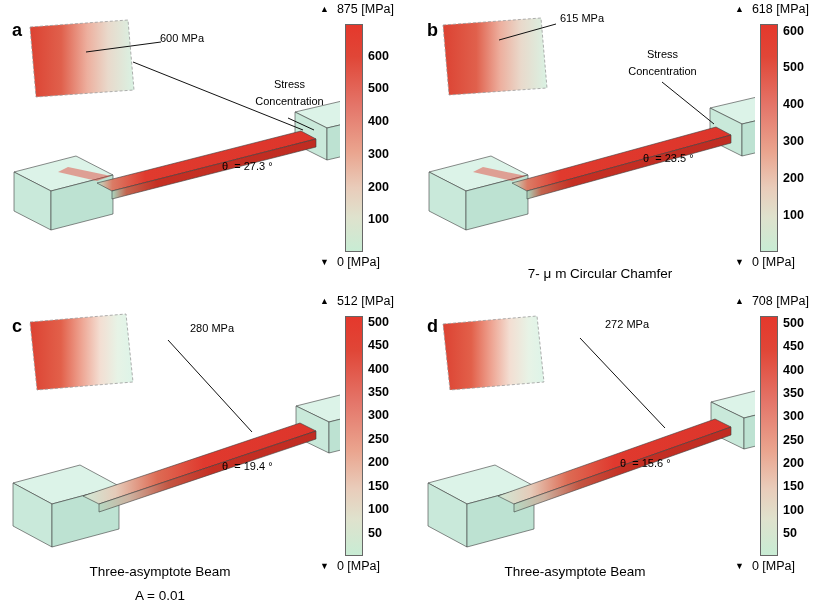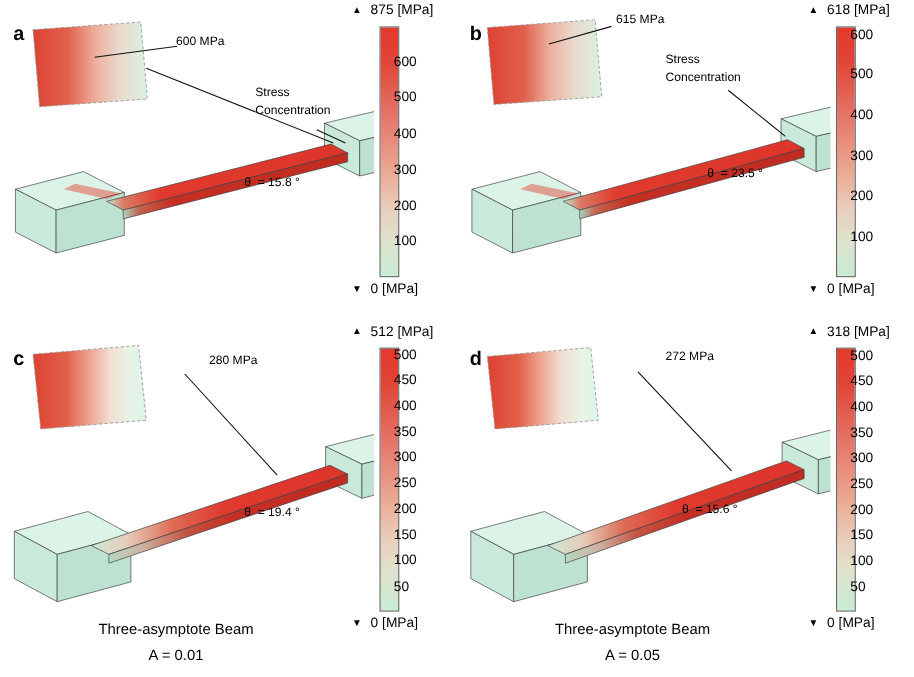--- a/index.html
+++ b/index.html
@@ -3,30 +3,30 @@
 <meta charset="utf-8">
 <style>
   * { margin:0; padding:0; box-sizing:border-box; }
   body { font-family:"Liberation Sans","DejaVu Sans",sans-serif; background:#ffffff; color:#000; }
   .figure { position:relative; width:831px; height:615px; background:#ffffff; overflow:hidden; }
   .panel { position:absolute; }
   .scene { position:absolute; left:0; top:0; }
   .panel-letter { position:absolute; font-weight:bold; font-size:18px; color:#000; }
   .annot { position:absolute; font-size:11px; color:#000; }
   .pre { white-space:pre; }
-  .sc-label { white-space:pre-line; line-height:1.5; }
+  .sc-label { white-space:pre-line; text-align:center; line-height:1.5; }
   .caption { position:absolute; font-size:13.5px; color:#000; text-align:center; }
   .colorbar { position:absolute; font-size:12.5px; color:#000; }
   .cb-header, .cb-footer { position:absolute; left:2px; display:flex; align-items:center; gap:8px; white-space:nowrap; }
   .cb-tri { font-size:9px; line-height:1; }
   .cb-bar { position:absolute; left:27px; width:18px; border:1px solid #666;
     background:linear-gradient(to bottom,
       #e5382c 0%, #e04637 14%, #e4766a 36%, #eaa48e 56%,
       #e9ccba 72%, #dfe2cd 85%, #c8ecd4 100%); }
-  .cb-tick { position:absolute; left:40px; line-height:16px; }
+  .cb-tick { position:absolute; left:50px; line-height:16px;font-weight:bold; }
 </style>
 </head>
 <body>
 
 <div class="figure">
 
   <div class="panel" style="left:0;top:0;width:415px;height:290px;">
     <svg class="scene" width="340" height="240" viewBox="0 0 340 240">
       <defs>
         <linearGradient id="beamA" x1="0" y1="0" x2="1" y2="0">
@@ -68,21 +68,21 @@
         <polygon points="112,191 316,139 316,147 112,199" fill="url(#beamAf)"></polygon>
       </g>
       <line x1="133" y1="62" x2="303" y2="130" stroke="#111" stroke-width="1"></line>
       <line x1="161" y1="42" x2="86" y2="52" stroke="#111" stroke-width="1"></line>
       <line x1="288" y1="118" x2="314" y2="130" stroke="#111" stroke-width="1"></line>
     </svg>
     <div class="panel-letter" style="left:12px;top:20px;">a</div>
     <div class="annot" style="left:160px;top:32px;">600 MPa</div>
     <div class="annot sc-label" style="left:232px;top:76px;width:115px;">Stress
 Concentration</div>
-    <div class="annot pre" style="left:222px;top:160px;">θ  = 15.8 °</div>
+    <div class="annot pre" style="left:222px;top:160px;">θ  = 27.3 °</div>
     <div class="colorbar" style="left:318px;top:2px;width:96px;height:282px;">
       <div class="cb-header" style="top:0;">
         <span class="cb-tri">▲</span>
         <span>875 [MPa]</span>
       </div>
       <div class="cb-bar" style="top:22px;height:228px;"></div>
       <span class="cb-tick" style="top:46px">600</span>
       <span class="cb-tick" style="top:78px">500</span>
       <span class="cb-tick" style="top:111px">400</span>
       <span class="cb-tick" style="top:144px">300</span>
@@ -137,20 +137,21 @@
         <polygon points="112,191 316,135 316,143 112,199" fill="url(#beamBf)"></polygon>
       </g>
       <line x1="141" y1="24" x2="84" y2="40" stroke="#111" stroke-width="1"></line>
       <line x1="247" y1="82" x2="299" y2="124" stroke="#111" stroke-width="1"></line>
     </svg>
     <div class="panel-letter" style="left:12px;top:20px;">b</div>
     <div class="annot" style="left:145px;top:12px;">615 MPa</div>
     <div class="annot sc-label" style="left:190px;top:46px;width:115px;">Stress
 Concentration</div>
     <div class="annot pre" style="left:228px;top:152px;">θ  = 23.5 °</div>
+    <div class="caption" style="left:50px;top:266px;width:270px;">7- μ m Circular Chamfer</div>
     <div class="colorbar" style="left:318px;top:2px;width:96px;height:282px;">
       <div class="cb-header" style="top:0;">
         <span class="cb-tri">▲</span>
         <span>618 [MPa]</span>
       </div>
       <div class="cb-bar" style="top:22px;height:228px;"></div>
       <span class="cb-tick" style="top:21px">600</span>
       <span class="cb-tick" style="top:57px">500</span>
       <span class="cb-tick" style="top:94px">400</span>
       <span class="cb-tick" style="top:131px">300</span>
@@ -278,25 +279,24 @@
       <g stroke="#3c3c3c" stroke-width="0.6">
         <polygon points="83,206 300,129 316,137 99,214" fill="url(#beamD)"></polygon>
         <polygon points="99,214 316,137 316,145 99,222" fill="url(#beamDf)"></polygon>
       </g>
       <line x1="165" y1="48" x2="250" y2="138" stroke="#111" stroke-width="1"></line>
     </svg>
     <div class="panel-letter" style="left:12px;top:26px;">d</div>
     <div class="annot" style="left:190px;top:28px;">272 MPa</div>
     <div class="annot pre" style="left:205px;top:167px;">θ  = 15.6 °</div>
     <div class="caption" style="left:25px;top:274px;width:270px;">Three-asymptote Beam</div>
-    <div class="caption" style="left:25px;top:298px;width:270px;">A = 0.05</div>
     <div class="colorbar" style="left:318px;top:4px;width:96px;height:295px;">
       <div class="cb-header" style="top:0;">
         <span class="cb-tri">▲</span>
-        <span>318 [MPa]</span>
+        <span>708 [MPa]</span>
       </div>
       <div class="cb-bar" style="top:22px;height:240px;"></div>
       <span class="cb-tick" style="top:21px">500</span>
       <span class="cb-tick" style="top:44px">450</span>
       <span class="cb-tick" style="top:68px">400</span>
       <span class="cb-tick" style="top:91px">350</span>
       <span class="cb-tick" style="top:114px">300</span>
       <span class="cb-tick" style="top:138px">250</span>
       <span class="cb-tick" style="top:161px">200</span>
       <span class="cb-tick" style="top:184px">150</span>

